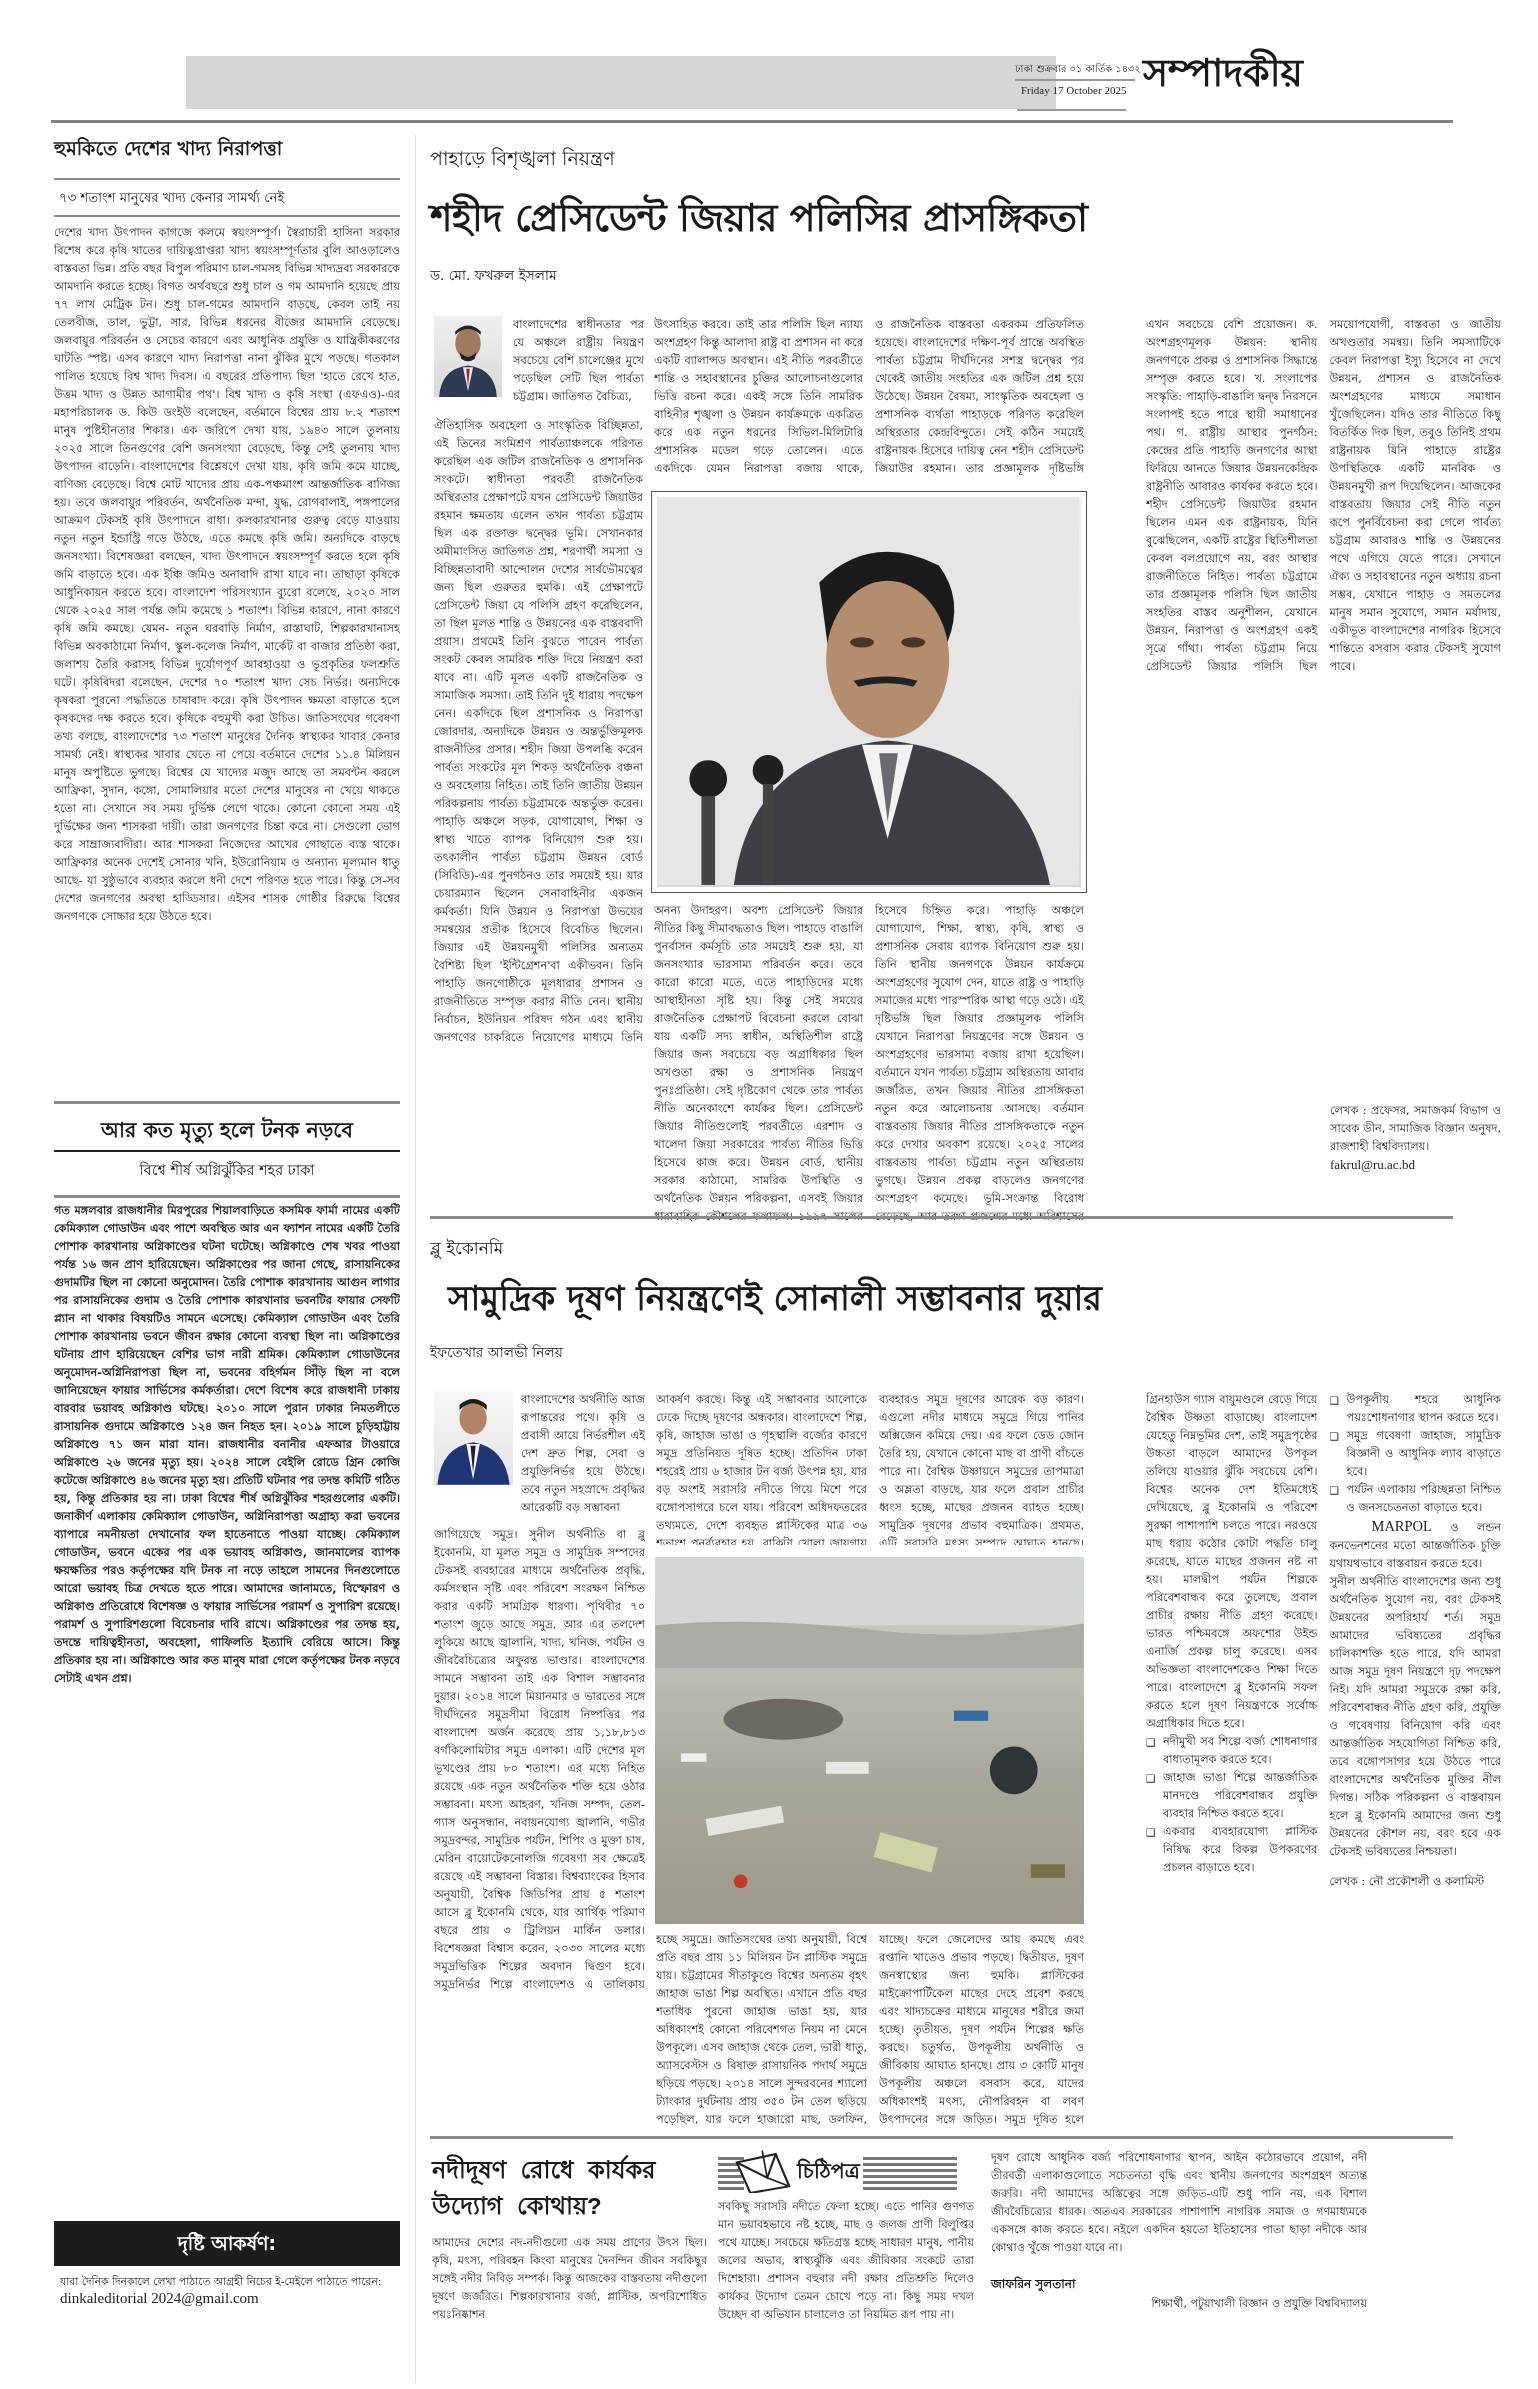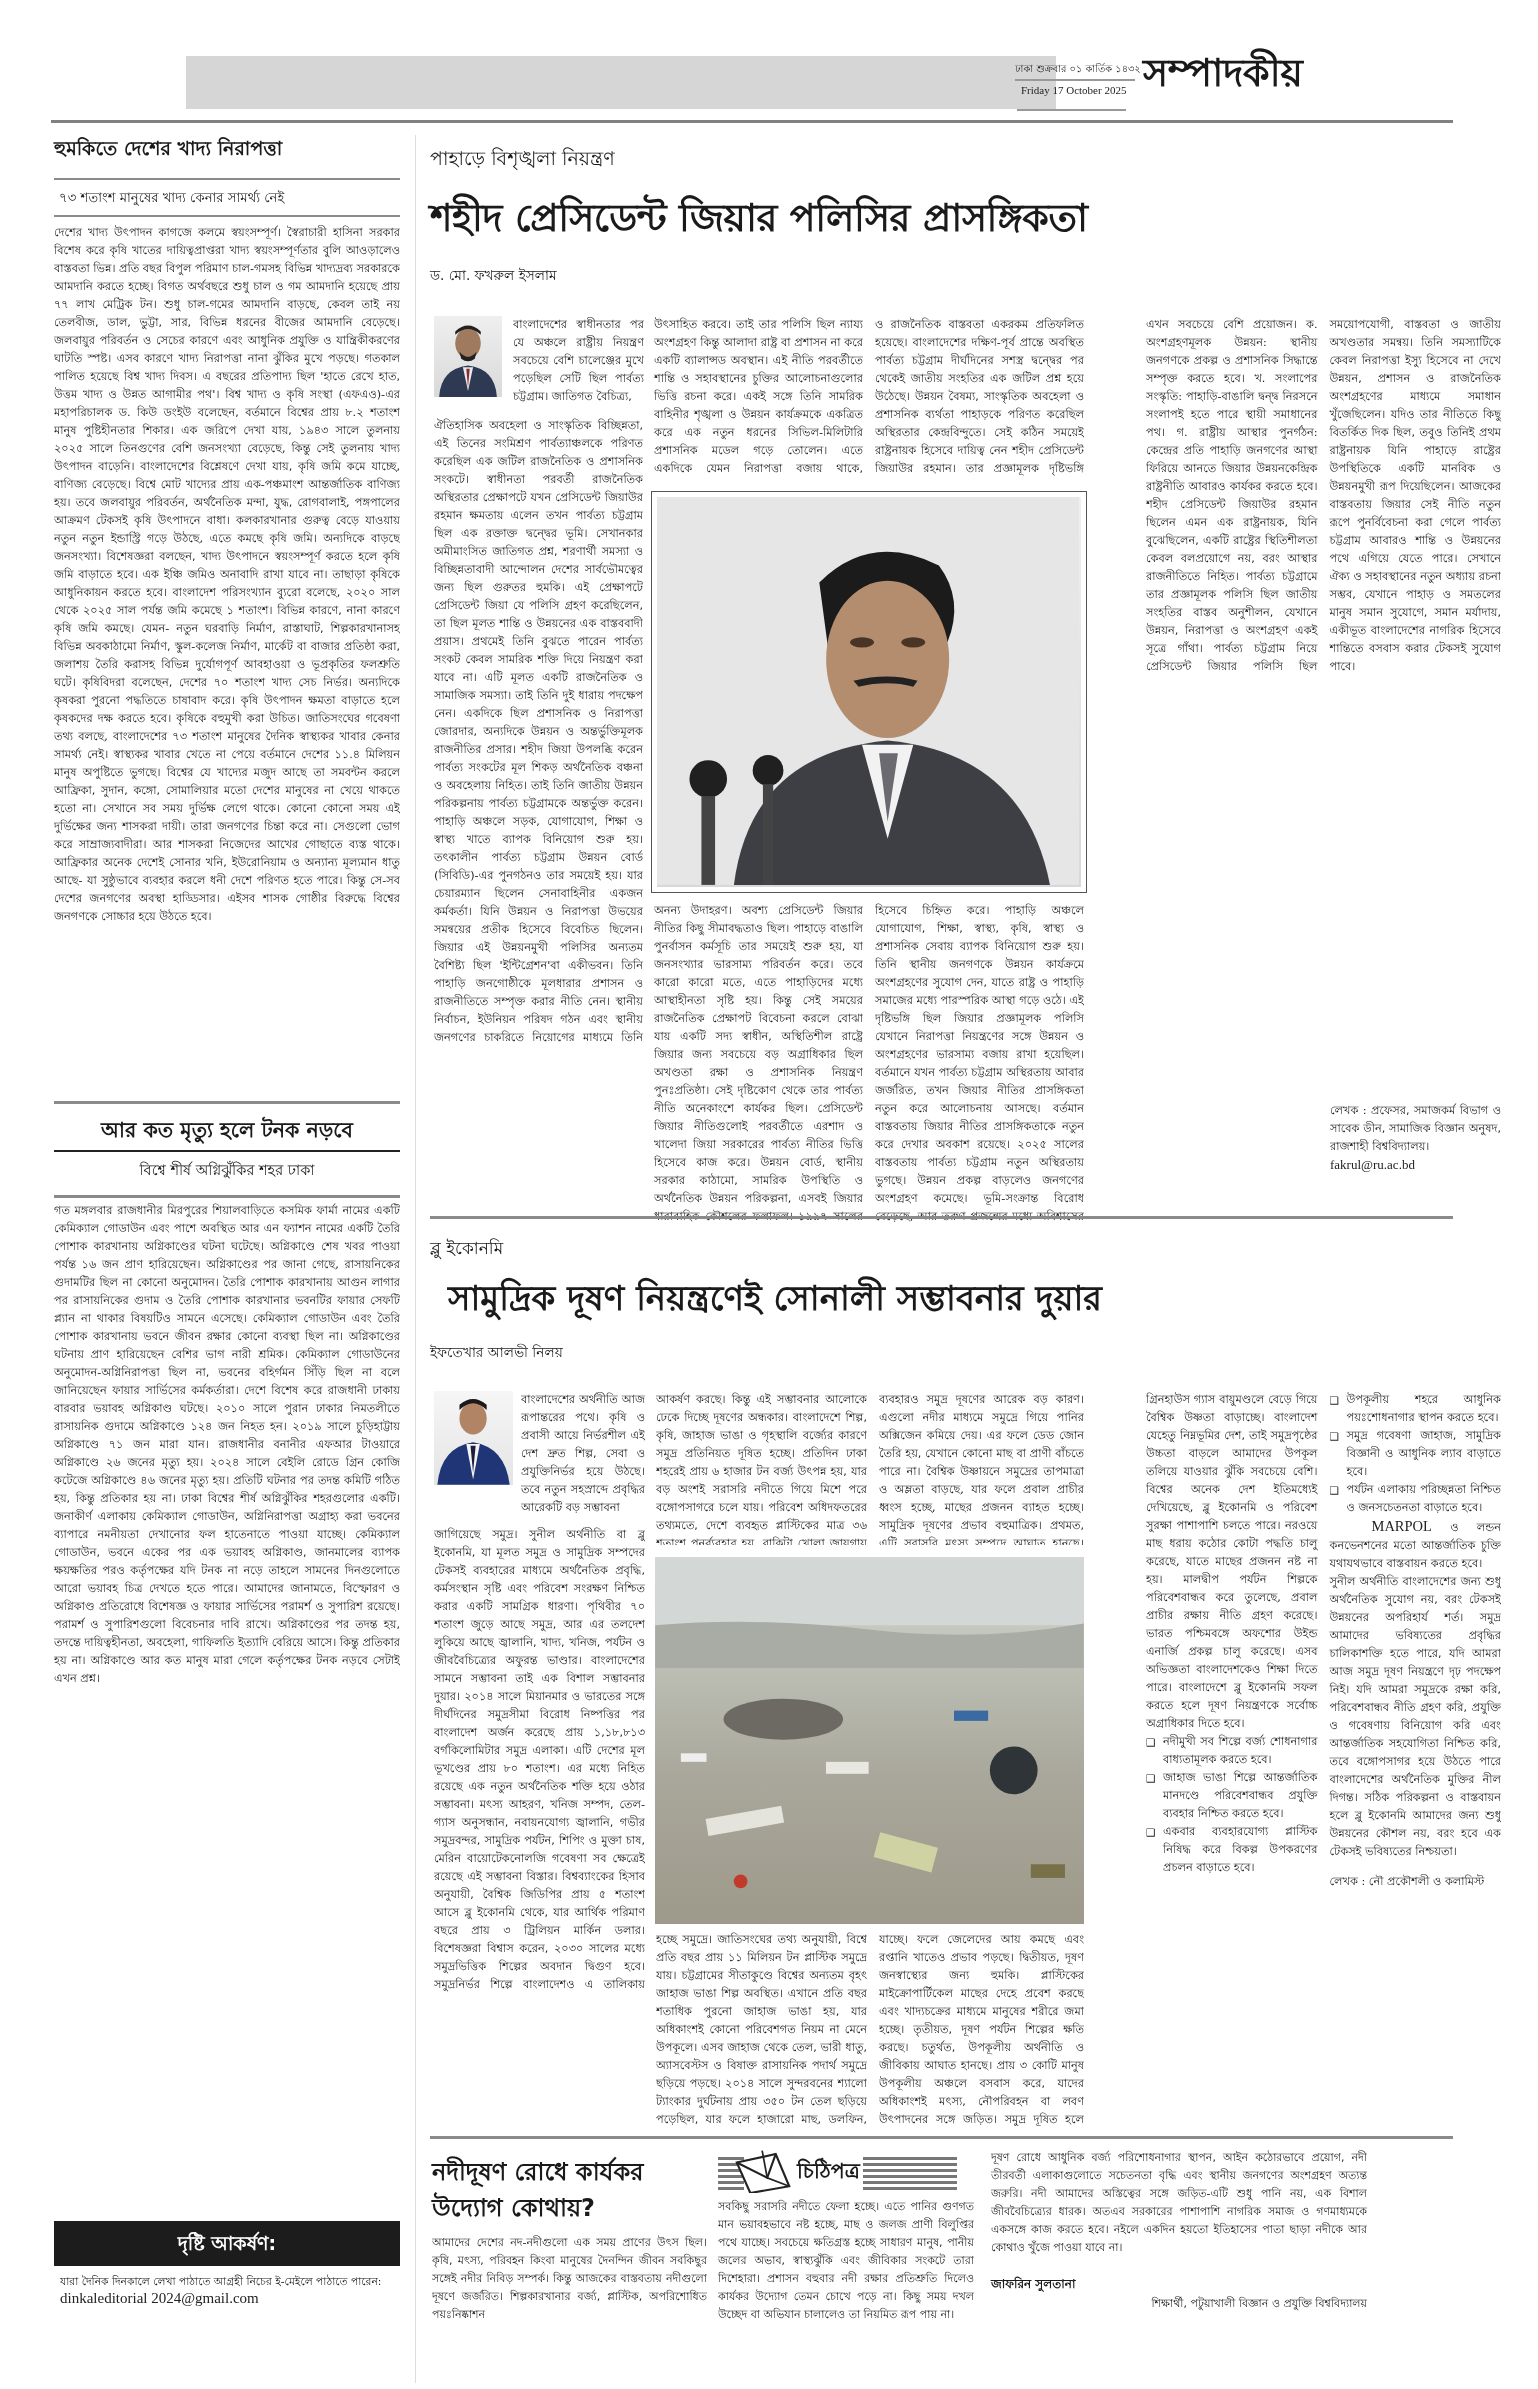--- a/index.html
+++ b/index.html
@@ -28,21 +28,21 @@
   .mast-rule { left: 51px; top: 120px; width: 1402px; height: 3.4px; background: #808080; }
 
   
   .l-col { left: 54px; width: 346px; }
   .h-food { top: 135px; font-size: 19px; font-weight: bold; line-height: 27px; }
   .sub-food { top: 188px; font-size: 13.2px; line-height: 19px; padding-left: 5.1px; }
   .txt-food { top: 224px; height: 726px; }
 
   .h-fire { top: 1115px; font-size: 20.5px; font-weight: bold; text-align: center; line-height: 31px; }
   .sub-fire { top: 1159px; font-size: 14.5px; text-align: center; line-height: 22px; }
-  .txt-fire { top: 1202px; height: 1004px; }
+  .txt-fire { top: 1202px; height: 1004px; font-weight: bold; }
 
   .attn-box { left: 54px; top: 2221px; width: 346px; height: 45px; background: #1c1c1c; color: #fff;
               font-size: 19px; font-weight: bold; text-align: center; line-height: 45px; }
   .attn-text { left: 60px; top: 2273px; width: 338px; font-size: 10.7px; line-height: 17px; color: #222; }
   .attn-text .email { font-family: "Liberation Serif", serif; font-size: 15px; }
 
   
   .kicker1 { left: 430px; top: 145px; font-size: 19px; line-height: 26px; }
   .headline1 { left: 430px; top: 192px; font-size: 38px; font-weight: bold; line-height: 53px; letter-spacing: -0.4px; }
   .byline1 { left: 430px; top: 265px; font-size: 13.7px; line-height: 20.5px; }
@@ -71,21 +71,21 @@
   .txt-a2c2b { left: 656px; top: 1931px; width: 211px; height: 195px; }
   .txt-a2c3b { left: 879px; top: 1931px; width: 205px; height: 195px; }
   .txt-a2c4 { left: 1146px; top: 1391px; width: 192px; height: 735px; }
   .a2-rule { left: 430px; top: 2136px; width: 1023px; height: 2.6px; }
   .bullets { list-style: none; }
   .bullets li { padding-left: 17px; position: relative; }
   .bullets li::before { content: "\2751"; position: absolute; left: 0; top: 0; font-size: 10.3px; }
   .marpol { font-family: "Liberation Serif", serif; font-size: 14.5px; margin-left: 42px; }
 
   
-  .river-h { left: 432px; top: 2154px; width: 273px; font-size: 24px; font-weight: bold; line-height: 36px; }
+  .river-h { left: 432px; top: 2154px; width: 273px; font-size: 24px; font-weight: bold; line-height: 36px; font-family: Liberation Mono, monospace; }
   .txt-river { left: 432px; top: 2234px; width: 275px; height: 85px; font-size: 11px; line-height: 18px; }
   .letters-logo { left: 718px; top: 2147px; width: 256px; height: 48px; }
   .letters-logo .lines { position: absolute; left: 0; top: 10.3px; width: 26px; height: 34px;
         background: repeating-linear-gradient(180deg,#777 0 2.6px,transparent 2.6px 6px); }
   .letters-logo .lines.r { left: 145px; width: 94px; }
   .letters-logo .env { position: absolute; left: 15.4px; top: 1.7px; width: 60px; height: 44px; }
   .letters-logo .lbl { position: absolute; left: 79px; top: 6.8px; font-size: 20.5px; font-weight: bold; line-height: 34px; }
   .txt-letter1 { left: 718px; top: 2198px; width: 256px; height: 128px; font-size: 11px; line-height: 18px; }
   .txt-letter2 { left: 991px; top: 2149px; width: 376px; height: 128px; font-size: 11px; line-height: 18px; }
   .sig-name { left: 991px; top: 2275px; width: 376px; font-size: 12px; font-weight: bold; }

